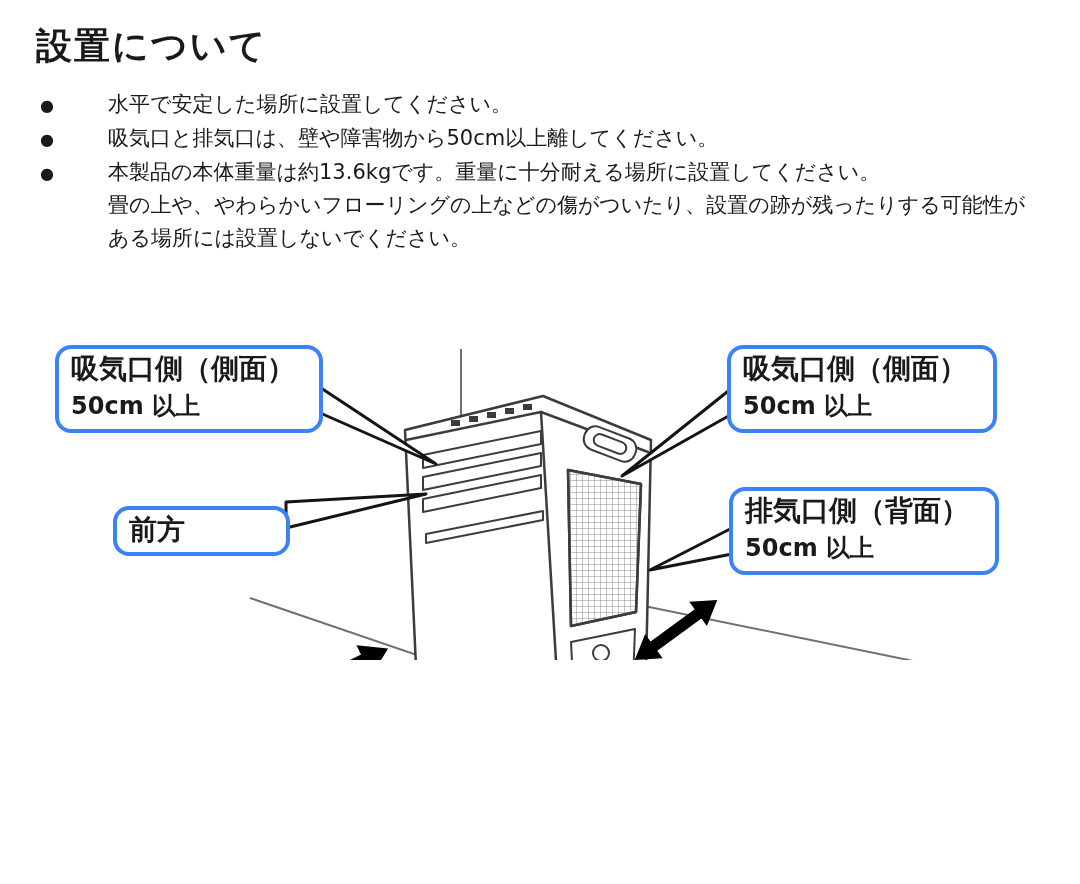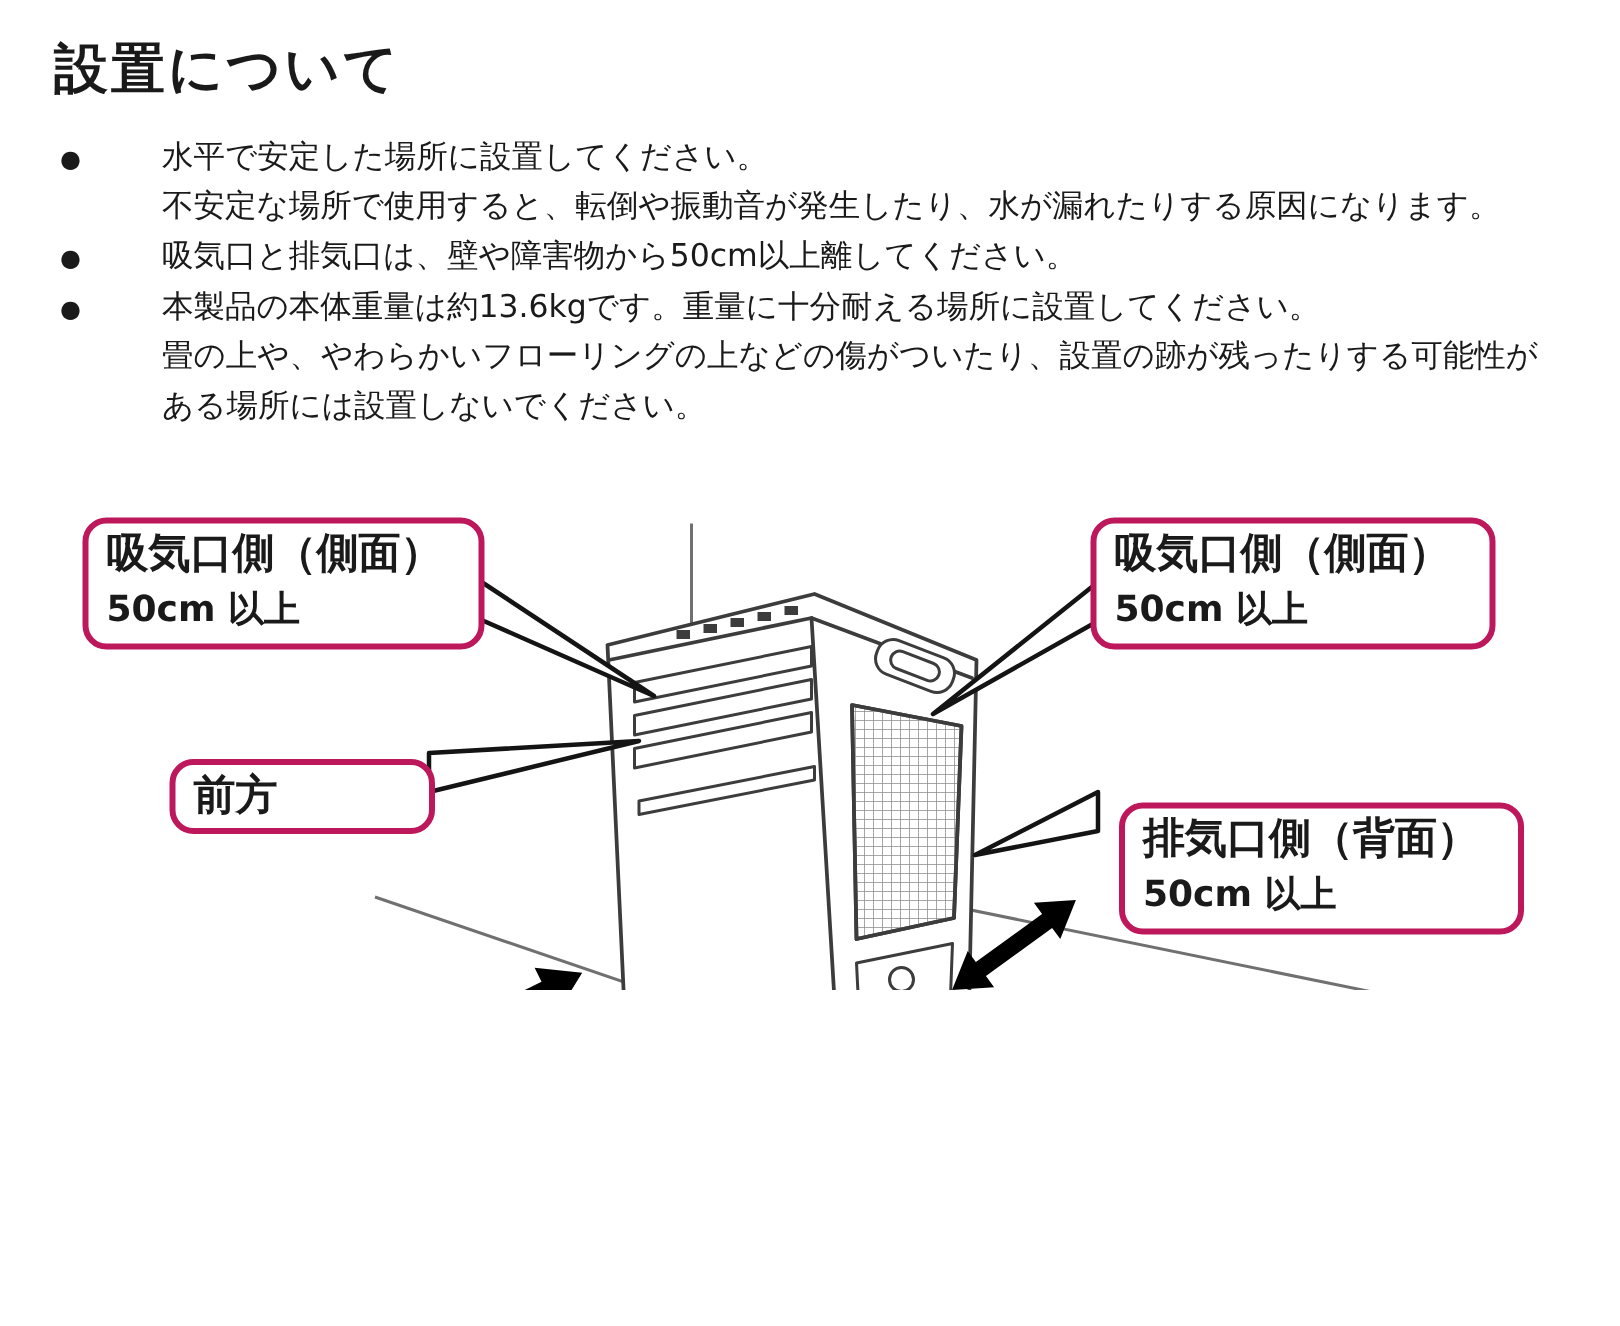--- a/index.html
+++ b/index.html
@@ -21,21 +21,21 @@
   }
 
   .instructions { position:absolute; left:40px; top:88px; width:1005px; font-size:21px; line-height:33px; }
   .instr { display:flex; }
   .bullet { width:24px; flex:none; font-size:16px; line-height:33px; padding-top:1px; }
   .instr-text { flex:1;margin-left:44px; }
 
   .callout {
     position:absolute; z-index:3;
     background:#fff;
-    border:4px solid #be185d;
+    border:4px solid #3b82f6;
     border-radius:16px;
     padding:1px 10px 4px 12px;
     font-weight:bold;
     white-space:nowrap;
   }
   .c-label { font-size:28px; line-height:37px; }
   .c-value { font-size:24px; line-height:38px; }
 </style>
 </head>
 <body>
@@ -117,21 +117,20 @@
   </svg>
 
   <div class="text-layer">
     <h1 class="title">設置について</h1>
 
     <div class="instructions">
       <div class="instr">
         <span class="bullet">●</span>
         <div class="instr-text">
           <div>水平で安定した場所に設置してください。</div>
-          <div>不安定な場所で使用すると、転倒や振動音が発生したり、水が漏れたりする原因になります。</div>
         </div>
       </div>
       <div class="instr">
         <span class="bullet">●</span>
         <div class="instr-text">
           <div>吸気口と排気口は、壁や障害物から50cm以上離してください。</div>
           <div></div>
         </div>
       </div>
       <div class="instr">
@@ -151,18 +150,18 @@
 
   <div class="callout" style="left:727px; top:345px; width:270px;">
     <div class="c-label">吸気口側（側面）</div>
     <div class="c-value">50cm 以上</div>
   </div>
 
   <div class="callout" style="left:113px; top:506px; width:177px;">
     <div class="c-label">前方</div>
   </div>
 
-  <div class="callout" style="left:746px; top:487px; width:270px;margin-top:48px;">
+  <div class="callout" style="left:729px; top:487px; width:270px;">
     <div class="c-label">排気口側（背面）</div>
     <div class="c-value">50cm 以上</div>
   </div>
 
 </div>
 
 </body></html>

